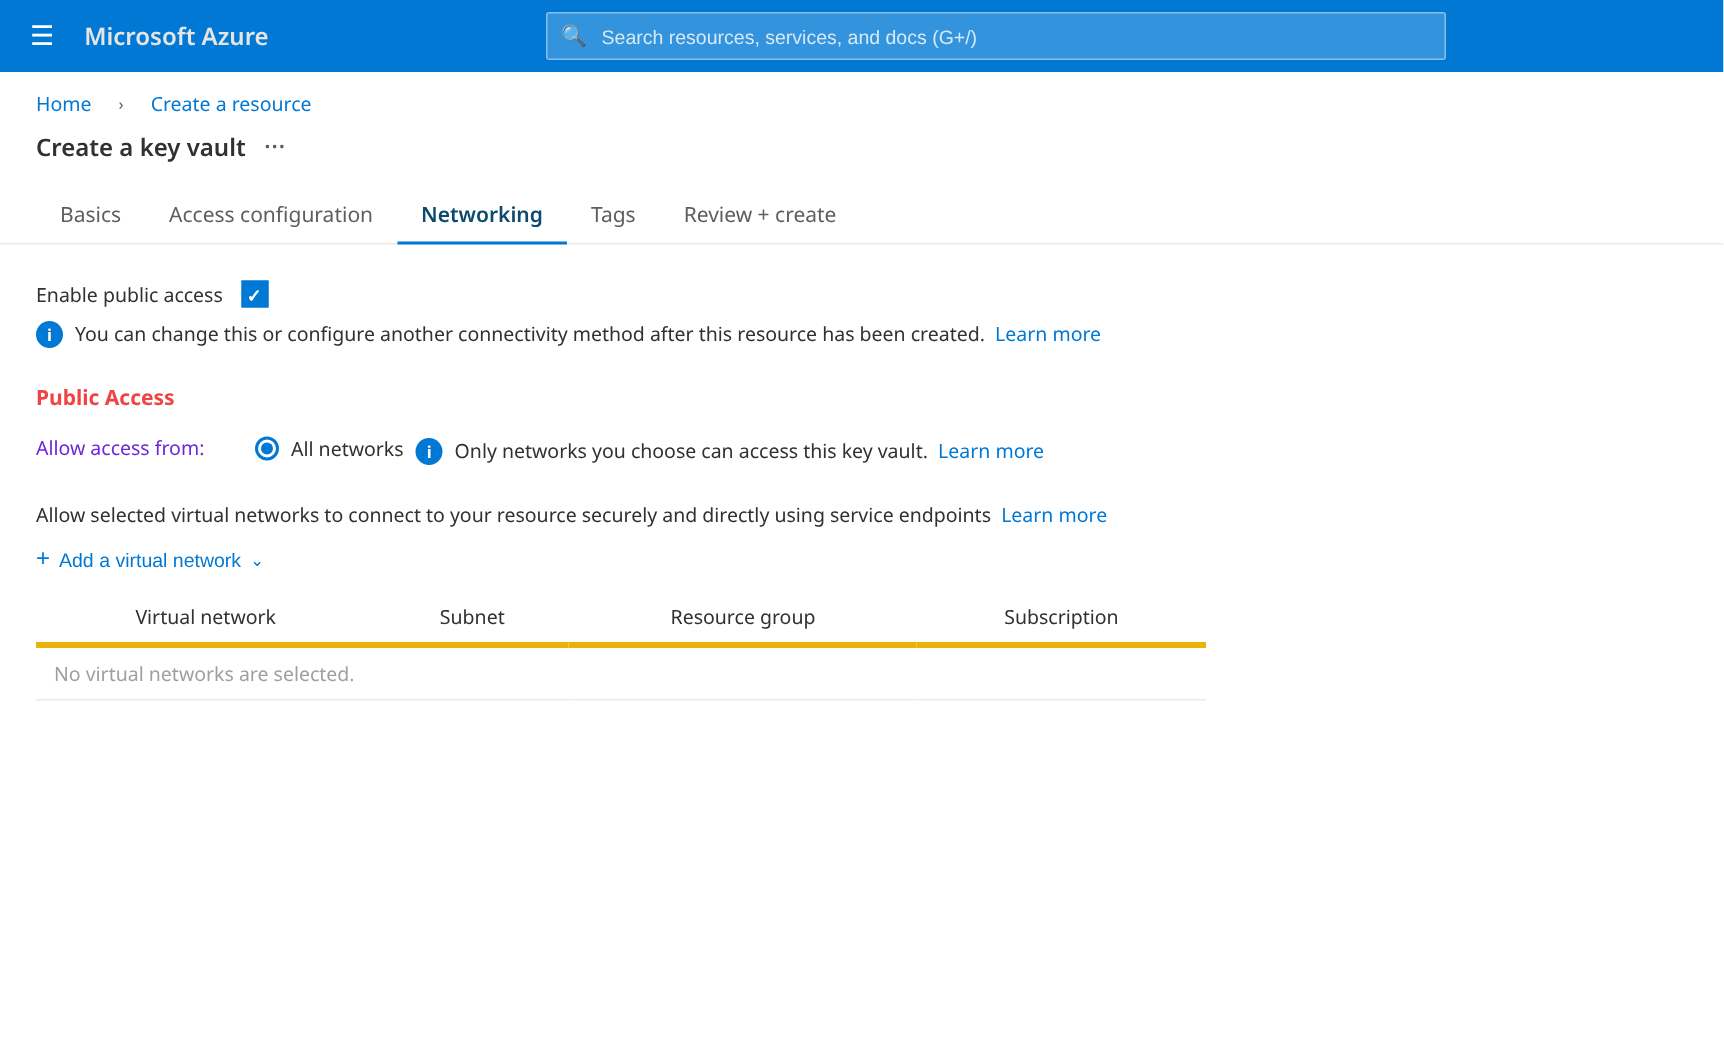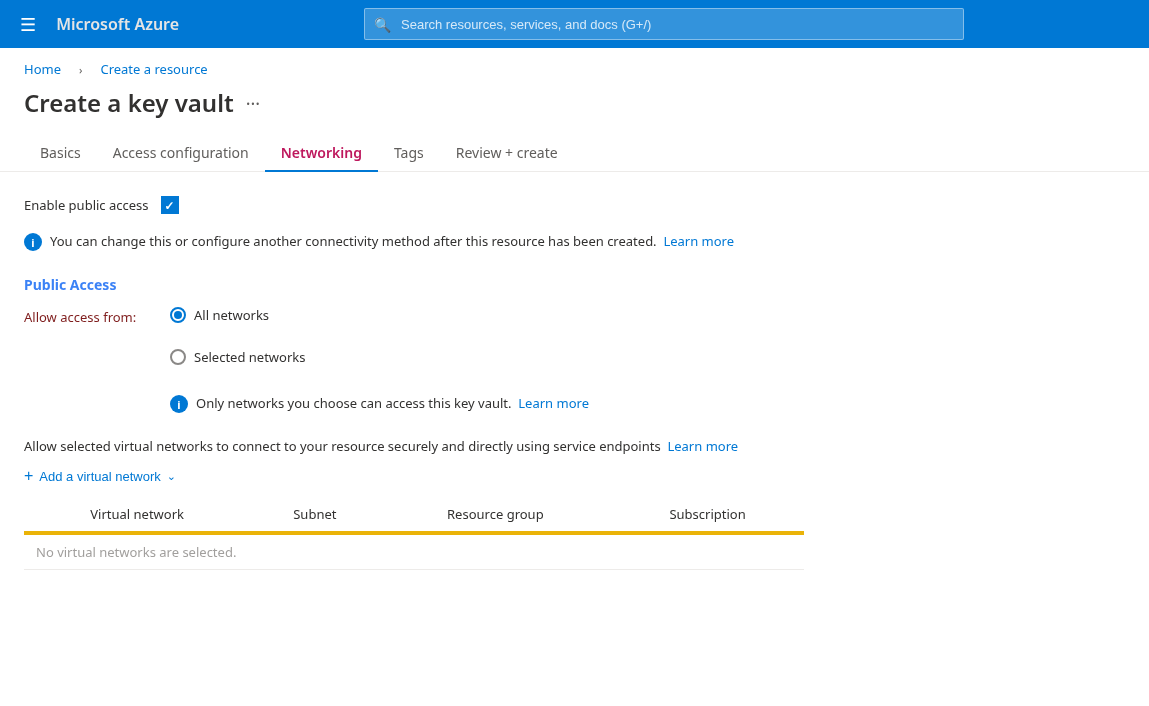--- a/index.html
+++ b/index.html
@@ -68,21 +68,21 @@
     .breadcrumb-sep { color: #605e5c; font-size: 11px; }
 
     
     .page-title-row {
       padding: 8px 24px 16px;
       display: flex;
       align-items: center;
       gap: 12px;
     }
     .page-title {
-      font-size: 24px;
+      font-size: 16px;
       font-weight: 600;
       color: #323130;
     }
     .page-title-more {
       color: #605e5c;
       font-size: 18px;
       cursor: pointer;
     }
 
     
@@ -95,21 +95,21 @@
     .tab {
       padding: 8px 16px;
       font-size: 14px;
       color: #605e5c;
       cursor: pointer;
       border-bottom: 2px solid transparent;
       margin-bottom: -1px;
       white-space: nowrap;
     }
     .tab.active {
-      color: #be185d;
+      color: #0c4a6e;
       border-bottom: 2px solid #0078d4;
       font-weight: 600;
     }
 
     
     .content {
       padding: 24px 24px;
       max-width: 900px;
     }
 
@@ -119,21 +119,21 @@
       color: #323130;
       margin-bottom: 20px;
       line-height: 1.5;
     }
 
     
     .checkbox-row {
       display: flex;
       align-items: center;
       gap: 12px;
-      margin-bottom: 18px;
+      margin-bottom: 8px;
     }
     .checkbox-label {
       font-size: 13px;
       color: #323130;
     }
     .checkbox-styled {
       width: 18px;
       height: 18px;
       border: 2px solid #0078d4;
       background: #0078d4;
@@ -174,41 +174,41 @@
     }
     .info-row a {
       color: #0078d4;
       text-decoration: none;
     }
 
     
     .section-title {
       font-size: 14px;
       font-weight: 700;
-      color: #3b82f6;
+      color: #ef4444;
       margin-bottom: 12px;
     }
 
     
     .field-row {
       display: flex;
       align-items: flex-start;
       gap: 16px;
       margin-bottom: 8px;
     }
     .field-label {
       font-size: 13px;
-      color: #7f1d1d;
+      color: #6d28d9;
       min-width: 130px;
       padding-top: 2px;
     }
     .radio-options {
       display: flex;
-      flex-direction: column;
-      gap: 24px;
+      flex-direction: row;
+      gap: 8px;
     }
     .radio-option {
       display: flex;
       align-items: center;
       gap: 8px;
       cursor: pointer;
       font-size: 13px;
     }
     .radio-circle {
       width: 16px;
@@ -352,24 +352,20 @@
 
   <div class="field-row">
     <span class="field-label">Allow access from:</span>
     <div class="radio-options">
 
       <div class="radio-option">
         <div class="radio-circle checked"></div>
         <span>All networks</span>
       </div>
 
-      <div class="radio-option">
-        <div class="radio-circle unchecked"></div>
-        <span>Selected networks</span>
-      </div>
 
       <div class="info-inline">
         <div class="info-icon">i</div>
         <span>
           <span>Only networks you choose can access this key vault.</span>
           &nbsp;<a href="#">Learn more</a>
         </span>
       </div>
     </div>
   </div>

